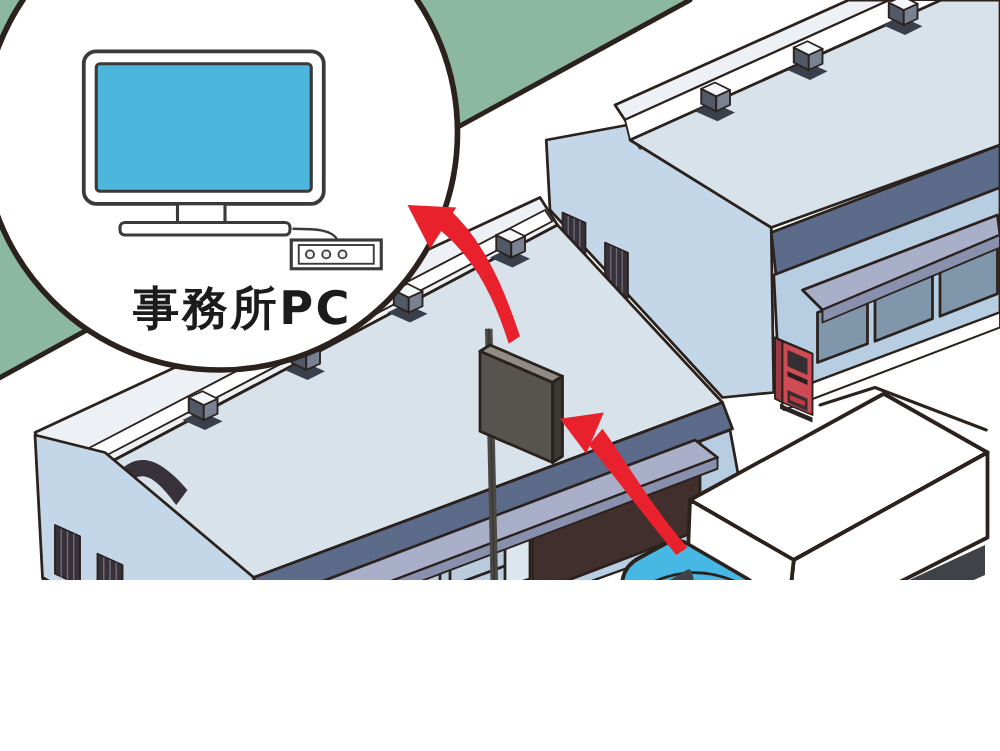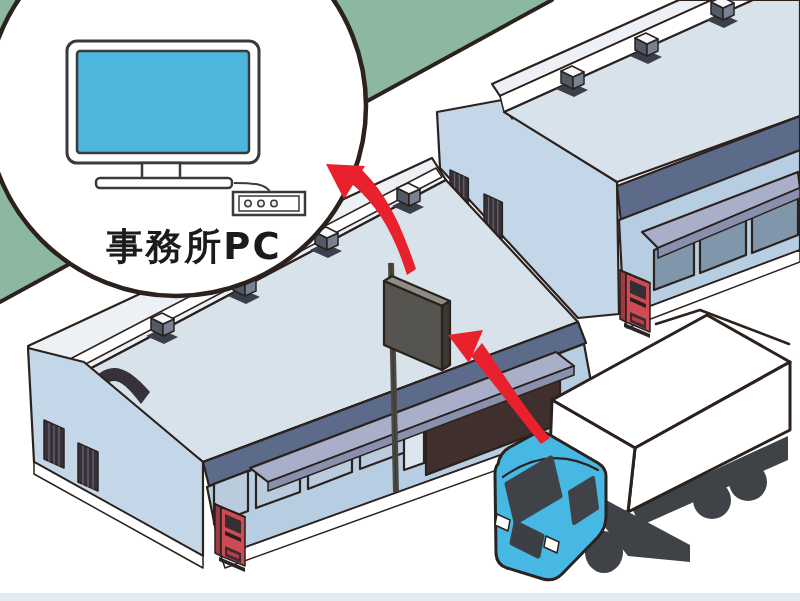--- a/index.html
+++ b/index.html
@@ -1,16 +1,16 @@
 <!DOCTYPE html>
 <html style="--c-outline: #2b211d; --c-green: #8cb8a2; --c-roof: #d8e2ea; --c-roofLight: #edf1f5; --c-wall: #c4d7e8; --c-wallShade: #b7cde1; --c-fascia: #5c6b8a; --c-pane: #b9cbdc; --c-paneDark: #7f96ab; --c-paneLight: #dce6ee; --c-awning: #a9aec9; --c-awningEdge: #8990ad; --c-door: #402f2c; --c-sign: #56544e; --c-signTop: #8e8c85; --c-signSide: #3b3934; --c-pole: #4a4843; --c-kioskRed: #cf4a52; --c-kioskRedDark: #9e3a43; --c-kioskPanel: #352f33; --c-truckBlue: #47b8e4; --c-dark: #3f4246; --c-screenBlue: #4db6dd; --c-arrowRed: #e8212d; --c-strip: #e3edf1; --c-white: #ffffff; --c-deviceOutline: #3a3a3a;"><head>
 <meta charset="utf-8">
 <style>
   html,body{margin:0;padding:0;background:#fff;}
-  .stage{position:relative;width:800px;height:601px;overflow:hidden;background:#fff;
+  .stage{position:relative;width:800px;height:464px;overflow:hidden;background:#fff;
          font-family:"DejaVu Sans","Liberation Sans",sans-serif;}
   svg{display:block}
   .ol{stroke:var(--c-outline);stroke-linejoin:round;stroke-linecap:round;}
   .s1{stroke-width:1.5}.s2{stroke-width:2.2}.s3{stroke-width:3}
   .callout-label{font-family:"DejaVu Sans","Liberation Sans",sans-serif;
                  font-weight:bold;font-size:37px;letter-spacing:2px;fill:#1b1b1b;}
 </style>
 </head>
 <body>
 

